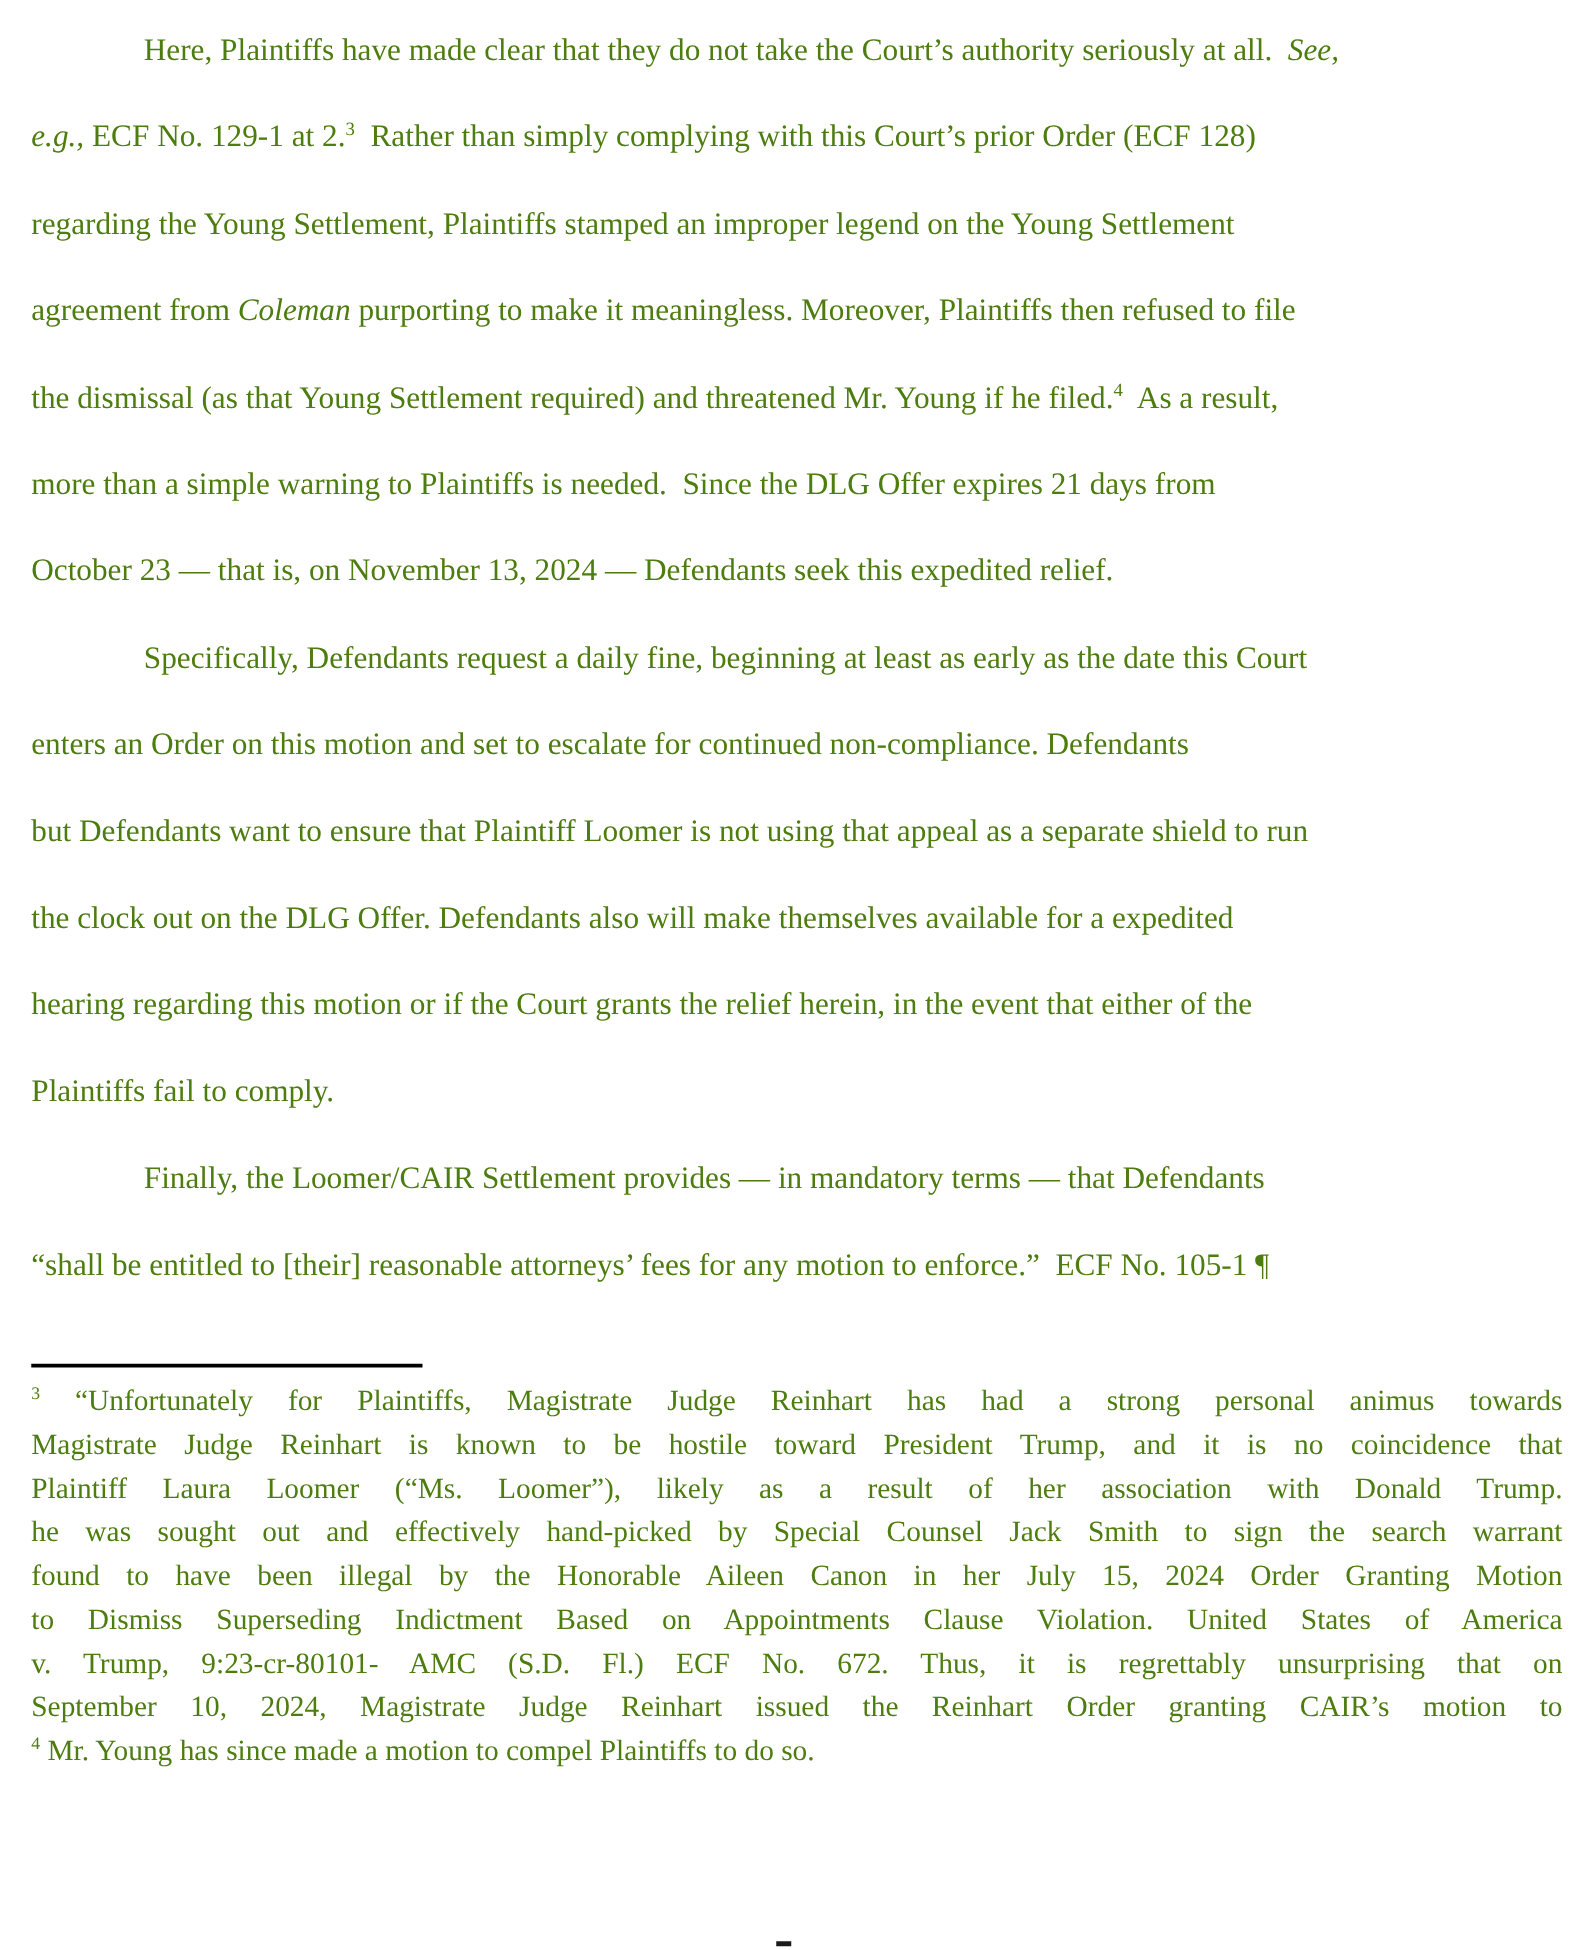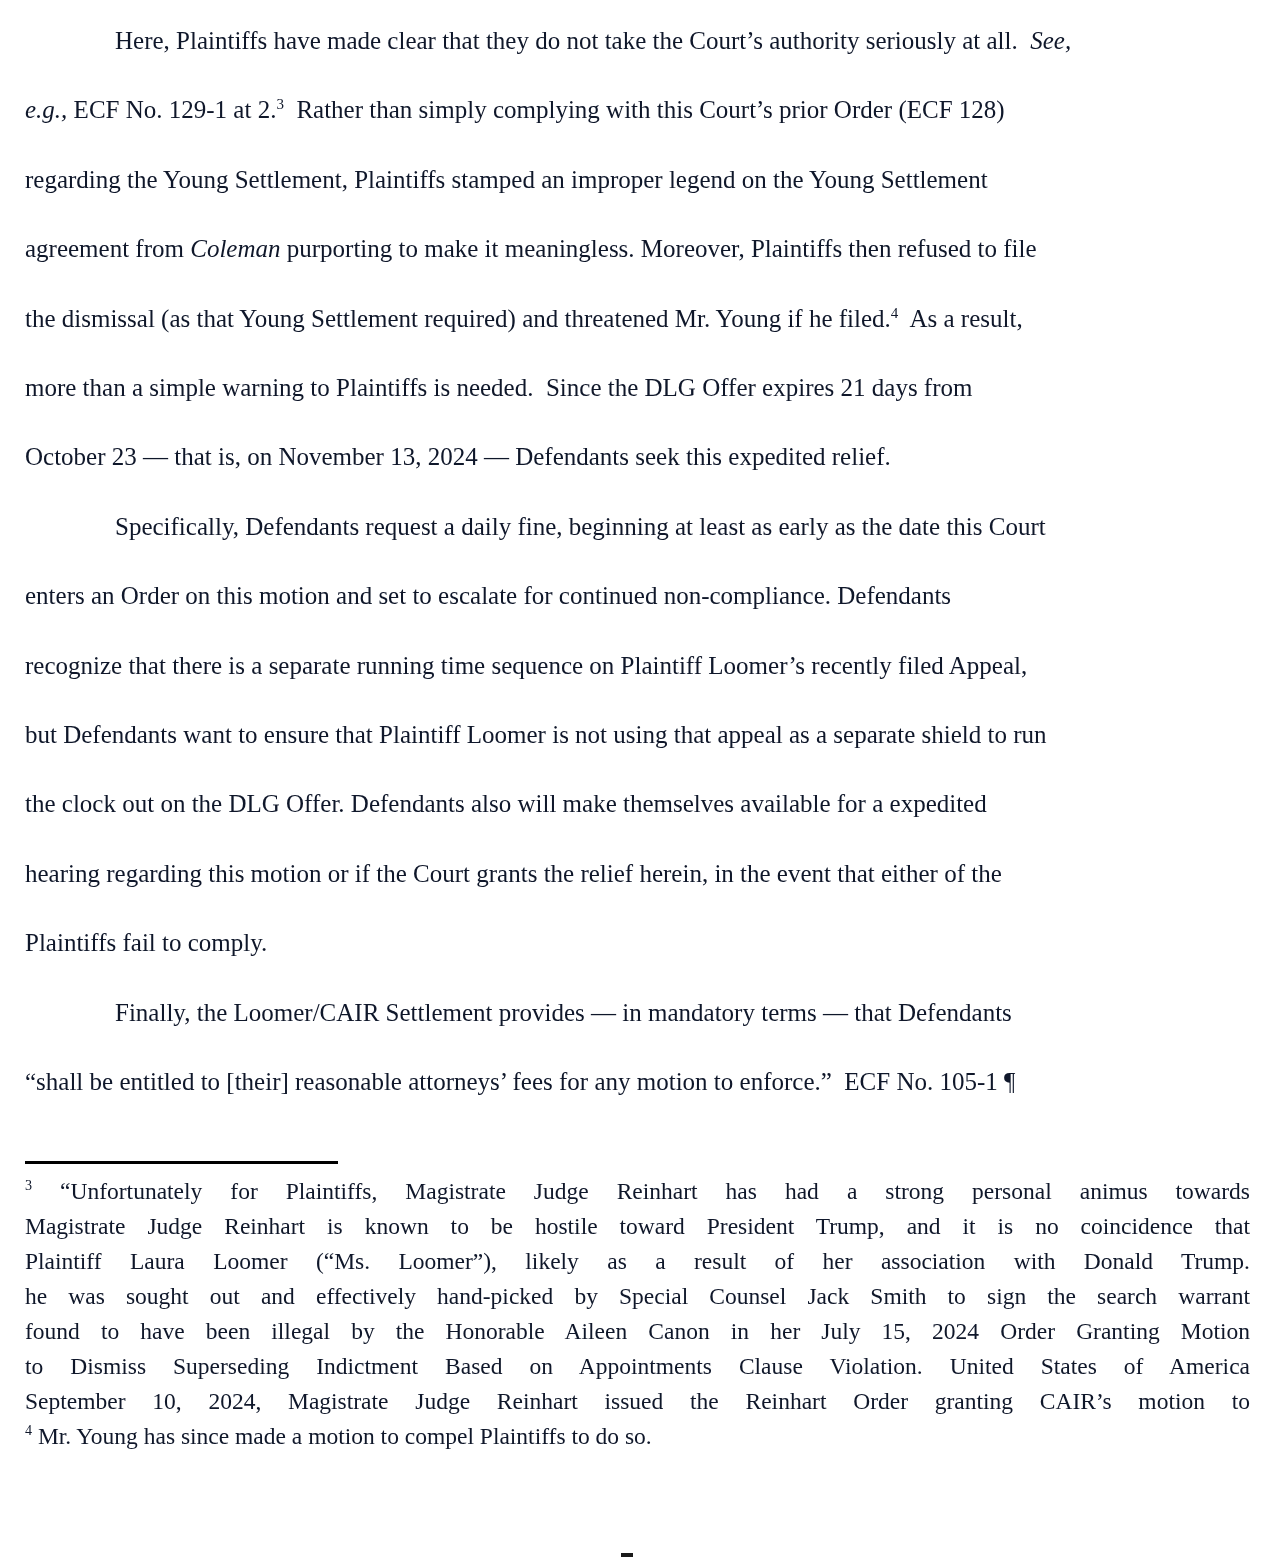--- a/index.html
+++ b/index.html
@@ -1,21 +1,21 @@
 <!DOCTYPE html>
 <html><head>
 <meta charset="utf-8">
 <style>
   html, body { margin: 0; padding: 0; background: #ffffff; }
   .page {
     position: relative;
     width: 1274px;
     height: 1560px;
     background: #ffffff;
-    color: #0f172a;
+    color: #4d7c0f;
     font-family: "Liberation Serif", "DejaVu Serif", serif;
     overflow: hidden;
   }
   .body-text {
     padding: 6px 24px 0 25px;
     font-size: 25px;
   }
   .body-text .line {
     line-height: 69.4px;
     white-space: pre;
@@ -68,21 +68,20 @@
         <div class="line"><span class="it">e.g.,</span><span> ECF No. 129-1 at 2.</span><sup>3</sup><span>  Rather than simply complying with this Court’s prior Order (ECF 128)</span></div>
         <div class="line"><span>regarding the Young Settlement, Plaintiffs stamped an improper legend on the Young Settlement</span></div>
         <div class="line"><span>agreement from </span><span class="it">Coleman</span><span> purporting to make it meaningless. Moreover, Plaintiffs then refused to file</span></div>
         <div class="line"><span>the dismissal (as that Young Settlement required) and threatened Mr. Young if he filed.</span><sup>4</sup><span>  As a result,</span></div>
         <div class="line"><span>more than a simple warning to Plaintiffs is needed.  Since the DLG Offer expires 21 days from</span></div>
         <div class="line"><span>October 23 — that is, on November 13, 2024 — Defendants seek this expedited relief.</span></div>
       </div>
     <div class="para">
         <div class="line ind"><span>Specifically, Defendants request a daily fine, beginning at least as early as the date this Court</span></div>
         <div class="line"><span>enters an Order on this motion and set to escalate for continued non-compliance. Defendants</span></div>
-        <div class="line"><span>recognize that there is a separate running time sequence on Plaintiff Loomer’s recently filed Appeal,</span></div>
         <div class="line"><span>but Defendants want to ensure that Plaintiff Loomer is not using that appeal as a separate shield to run</span></div>
         <div class="line"><span>the clock out on the DLG Offer. Defendants also will make themselves available for a expedited</span></div>
         <div class="line"><span>hearing regarding this motion or if the Court grants the relief herein, in the event that either of the</span></div>
         <div class="line"><span>Plaintiffs fail to comply.</span></div>
       </div>
     <div class="para">
         <div class="line ind"><span>Finally, the Loomer/CAIR Settlement provides — in mandatory terms — that Defendants</span></div>
         <div class="line"><span>“shall be entitled to [their] reasonable attorneys’ fees for any motion to enforce.”  ECF No. 105-1 ¶</span></div>
       </div>
   </div>
@@ -92,20 +91,21 @@
   </div>
 
   <div class="footnotes">
     <div class="footnote">
         <div class="line just"><sup>3</sup><span> “Unfortunately for Plaintiffs, Magistrate Judge Reinhart has had a strong personal animus towards</span></div>
         <div class="line just"><span>Magistrate Judge Reinhart is known to be hostile toward President Trump, and it is no coincidence that</span></div>
         <div class="line just"><span>Plaintiff Laura Loomer (“Ms. Loomer”), likely as a result of her association with Donald Trump.</span></div>
         <div class="line just"><span>he was sought out and effectively hand-picked by Special Counsel Jack Smith to sign the search warrant</span></div>
         <div class="line just"><span>found to have been illegal by the Honorable Aileen Canon in her July 15, 2024 Order Granting Motion</span></div>
         <div class="line just"><span>to Dismiss Superseding Indictment Based on Appointments Clause Violation. United States of America</span></div>
+        <div class="line just"><span>v. Trump, 9:23-cr-80101- AMC (S.D. Fl.) ECF No. 672. Thus, it is regrettably unsurprising that on</span></div>
         <div class="line just"><span>September 10, 2024, Magistrate Judge Reinhart issued the Reinhart Order granting CAIR’s motion to</span></div>
       </div>
     <div class="footnote">
         <div class="line"><sup>4</sup><span> Mr. Young has since made a motion to compel Plaintiffs to do so.</span></div>
       </div>
   </div>
 
   <div class="pagenum-frag"></div>
 
 </div>

